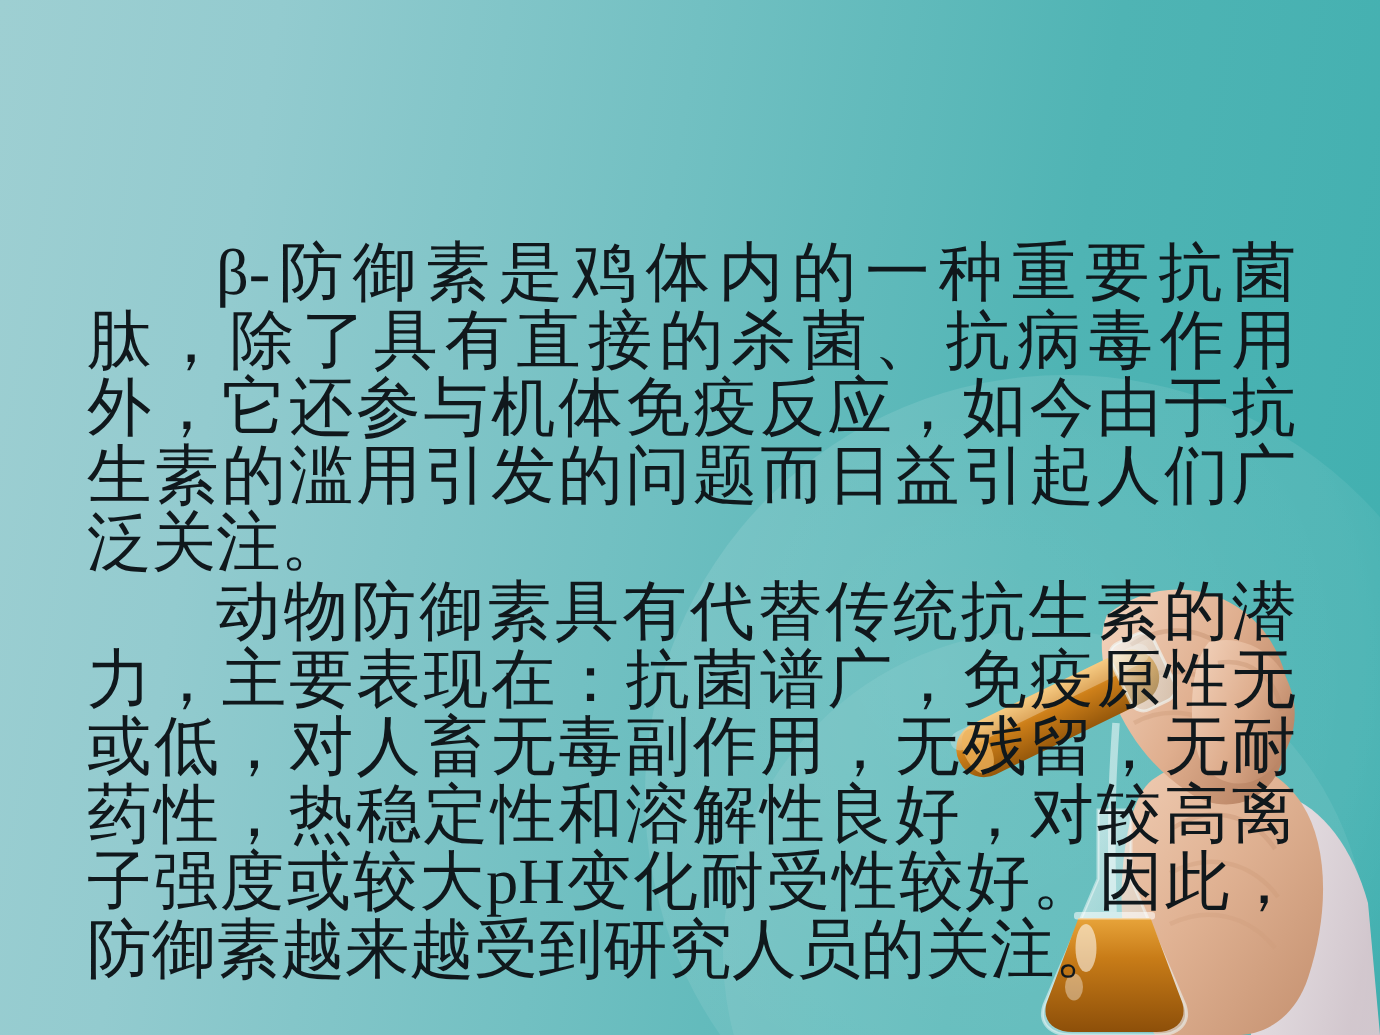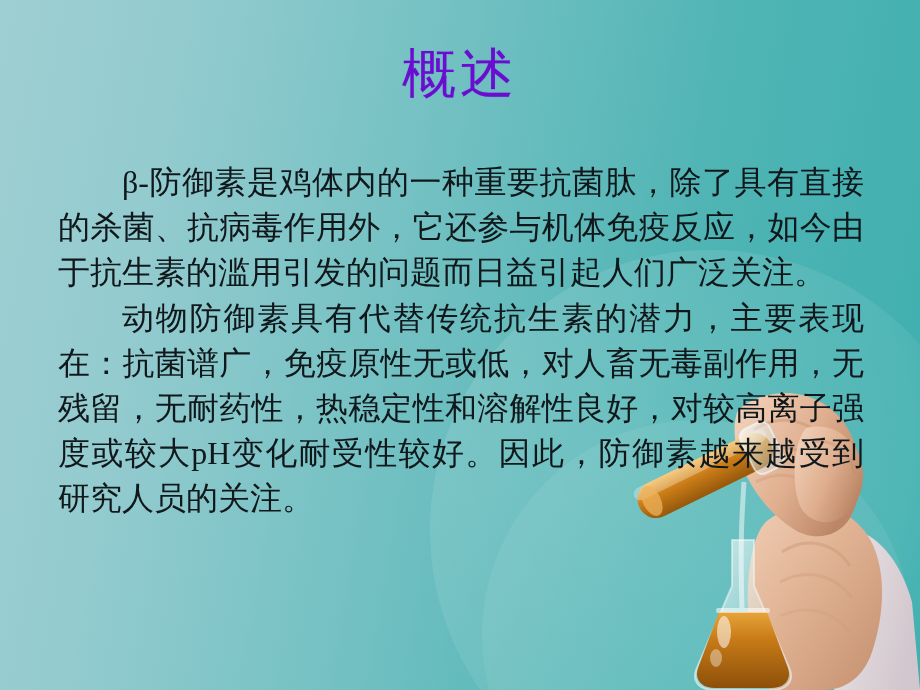--- a/index.html
+++ b/index.html
@@ -83,21 +83,21 @@
 
   
   .body-area {
     position: absolute;
     left: 58px;
     top: 160px;
     width: 806px;
   }
   .para {
     color: #10181c;
-    font-size: 32px;
+    font-size: 43px;
     line-height: 45px;
     text-align: justify;
     text-justify: inter-ideograph;
     text-indent: 2em;
     margin: 0;
     font-family: "Liberation Serif", "DejaVu Serif", serif;
     letter-spacing: 0px;
     font-weight: 500;
   }
   .para + .para { margin-top: 1px; }
@@ -187,20 +187,19 @@
           <ellipse cx="22" cy="88" rx="9" ry="16" fill="#eeb35c" opacity="0.75"></ellipse>
         </g>
 
         <path d="M186 58 C210 52 232 66 240 88 C248 110 240 134 224 146
                  C208 158 188 152 180 136 C172 118 172 74 186 58 Z" fill="url(#skin2)" opacity="0.97"></path>
         <path d="M192 72 C214 68 232 84 234 104" stroke="#c08c6a" stroke-width="3" fill="none" opacity="0.35"></path>
       </g>
     </svg>
   </div>
 
-  <div class="title">概述</div>
 
   <div class="body-area">
     <p class="para">β-防御素是鸡体内的一种重要抗菌肽，除了具有直接的杀菌、抗病毒作用外，它还参与机体免疫反应，如今由于抗生素的滥用引发的问题而日益引起人们广泛关注。</p>
     <p class="para">动物防御素具有代替传统抗生素的潜力，主要表现在：抗菌谱广，免疫原性无或低，对人畜无毒副作用，无残留，无耐药性，热稳定性和溶解性良好，对较高离子强度或较大pH变化耐受性较好。因此，防御素越来越受到研究人员的关注。</p>
   </div>
 
 </div>
 
 </body></html>

